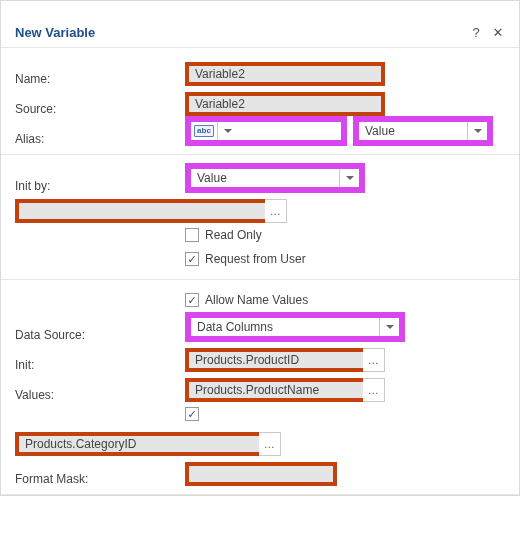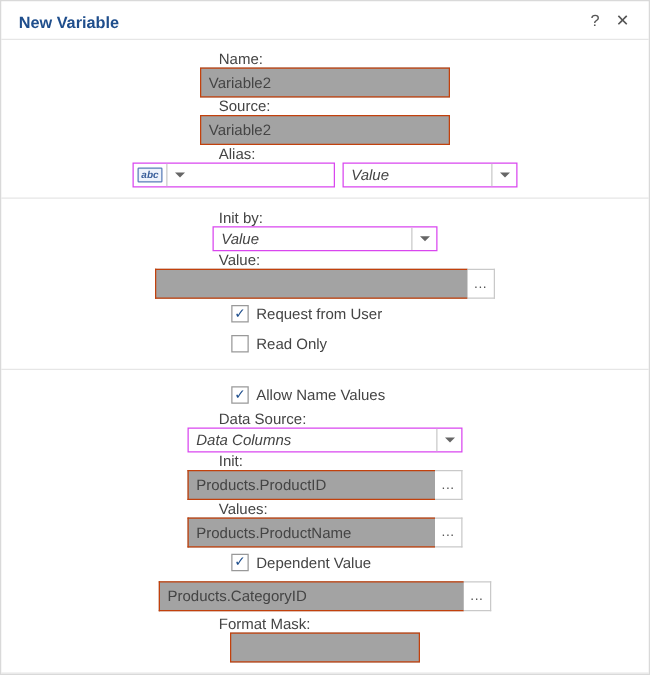--- a/index.html
+++ b/index.html
@@ -10,22 +10,22 @@
     color: #444;
     background: #fff;
   }
   .dialog {
     width: 520px;
     border: 1px solid #d9d9d9;
     background: #fff;
   }
   .titlebar {
     display: flex;
-    align-items: flex-end;
-    padding: 6px 12px 6px 14px;
+    align-items: center;
+    padding: 22px 12px 6px 14px;
   }
   .titlebar .title {
     flex: 1;
     color: #1f4e8c;
     font-weight: bold;
     font-size: 13px;
   }
   .titlebar .tb-btn {
     width: 18px;
     height: 18px;
@@ -40,49 +40,47 @@
   .separator {
     height: 1px;
     background: #e6e6e6;
     margin: 0;
   }
   .section {
     padding: 8px 14px;
   }
   .row {
     display: flex;
-    align-items: center;
+    align-items: flex-end;
     min-height: 30px;
-    flex-direction: column;
   }
   .row .label {
     width: 170px;
     color: #444;
   }
   .row .control {
     flex: 1;
     display: flex;
     align-items: center;
     gap: 6px;
   }
   .textbox {
-    border: 1px solid #c2410c;
+    border: 4px solid #c2410c;
     height: 24px;
     padding: 0 6px;
     font-size: 12px;
     color: #444;
-    background: #a3a3a3;
+    background: #e5e5e5;
   }
   .w-200 { width: 200px; }
   .combo {
     display: flex;
-    border: 1px solid #d946ef;
-    height: 20px;
+    border: 6px solid #d946ef;
+    height: 30px;
     background: #fff;
-    font-style: italic;
   }
   .combo .combo-icon {
     width: 26px;
     display: flex;
     align-items: center;
     justify-content: center;
     font-size: 9px;
     font-weight: bold;
   }
   .combo .combo-text {
@@ -216,35 +214,34 @@
       <div class="control">
         <div class="combo" style="width:180px">
           <div class="combo-text">Value</div>
           <div class="combo-btn">
               <div class="caret"></div>
             </div>
         </div>
       </div>
     </div>
     <div class="row">
-      <div class="label">Value:</div>
       <div class="control">
         <div class="value-wrap">
           <input class="textbox" value="" style="">
           <div class="dots-btn">...</div>
         </div>
       </div>
     </div>
     <div class="check-row">
+      <span class="checkbox"></span>
+      <span>Read Only</span>
+    </div>
+    <div class="check-row">
       <span class="checkbox checked"></span>
       <span>Request from User</span>
-    </div>
-    <div class="check-row">
-      <span class="checkbox"></span>
-      <span>Read Only</span>
     </div>
   </div>
 
   <div class="separator"></div>
 
   <div class="section">
     <div class="check-row">
       <span class="checkbox checked"></span>
       <span>Allow Name Values</span>
     </div>
@@ -255,38 +252,37 @@
           <div class="combo-text">Data Columns</div>
           <div class="combo-btn">
               <div class="caret"></div>
             </div>
         </div>
       </div>
     </div>
     <div class="row">
       <div class="label">Init:</div>
       <div class="control">
-        <div class="value-wrap" style="width:220px">
+        <div class="value-wrap" style="width:200px">
           <input class="textbox" value="Products.ProductID" style="">
           <div class="dots-btn">...</div>
         </div>
       </div>
     </div>
     <div class="row">
       <div class="label">Values:</div>
       <div class="control">
-        <div class="value-wrap" style="width:220px">
+        <div class="value-wrap" style="width:200px">
           <input class="textbox" value="Products.ProductName" style="">
           <div class="dots-btn">...</div>
         </div>
       </div>
     </div>
     <div class="check-row">
       <span class="checkbox checked"></span>
-      <span>Dependent Value</span>
     </div>
     <div class="row">
       <div class="control">
         <div class="value-wrap" style="width:266px">
           <input class="textbox" value="Products.CategoryID" style="">
           <div class="dots-btn">...</div>
         </div>
       </div>
     </div>
     <div class="row">

